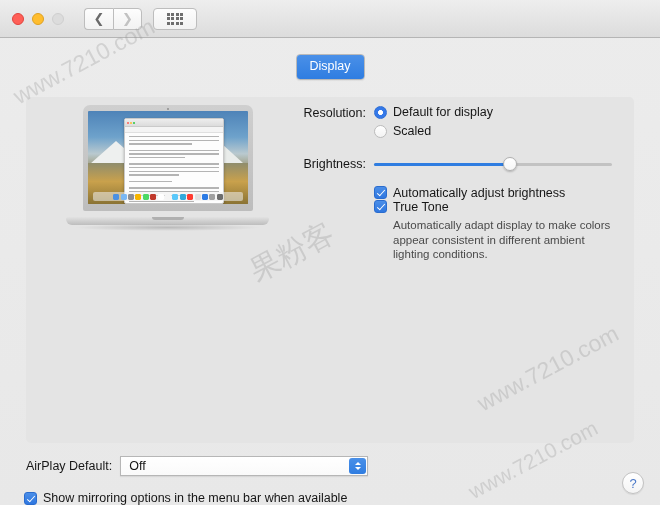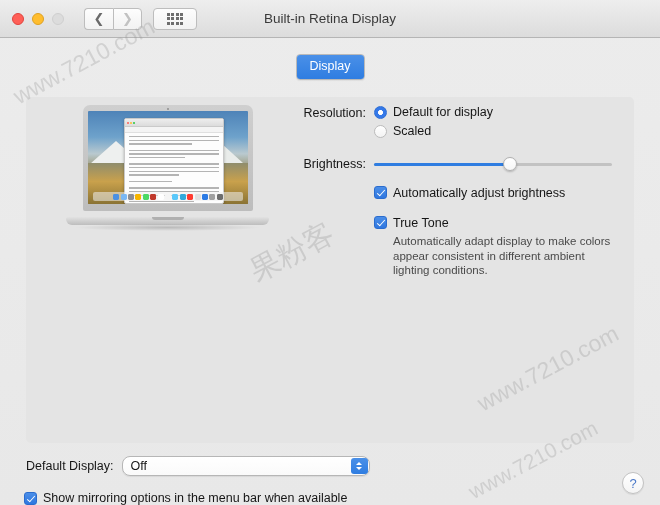--- a/index.html
+++ b/index.html
@@ -406,21 +406,21 @@
   }
   .airplay-label {
     font-size: 12.5px; color: #161616;
     margin-right: 8px;
   }
   .popup {
     position: relative;
     width: 248px; height: 20px;
     background: linear-gradient(#ffffff, #fafafa);
     border: 1px solid #b6b6b6;
-    border-radius: 8px;
+    border-radius: 0;
     display: flex; align-items: center;
     padding-left: 8px;
     box-sizing: border-box;
     box-shadow: 0 1px 1px rgba(0,0,0,0.07);
   }
   .popup-val { font-size: 12.5px; color: #161616; }
   .popup-arrows {
     position: absolute;
     right: 1px; top: 1px;
     width: 17px; height: 16px;
@@ -515,21 +515,20 @@
           <i></i>
           <i></i>
           <i></i>
         <i></i>
           <i></i>
           <i></i>
           <i></i>
       </span>
     </div>
 
-    <div class="win-title">Built-in Retina Display</div>
 
   </div>
 
   <div class="tabbar">
     <div class="tabs">
       <div class="tab active">Display</div>
     </div>
   </div>
 
   <div class="panel">
@@ -621,31 +620,31 @@
           <span class="track-fill" style="width: 57%;"></span>
           <span class="knob" style="left: 57%;"></span>
         </div>
       </div>
 
       <div class="check-row" style="margin-top:15px">
         <span class="cb on"></span>
         <span class="cb-label">Automatically adjust brightness</span>
       </div>
 
-      <div class="check-row" style="margin-top:16px">
+      <div class="check-row" style="margin-top:0">
         <span class="cb on"></span>
         <span class="cb-label">True Tone</span>
       </div>
 
       <div class="helptext">Automatically adapt display to make colors appear consistent in different ambient lighting conditions.</div>
     </div>
   </div>
 
   <div class="bottom-row">
-    <span class="airplay-label">Default Display:</span>
+    <span class="airplay-label">AirPlay Default:</span>
     <div class="popup">
       <span class="popup-val">Off</span>
       <span class="popup-arrows">
         <i class="up"></i>
           <i class="down"></i>
       </span>
     </div>
   </div>
 
   <div class="mirror-row">

